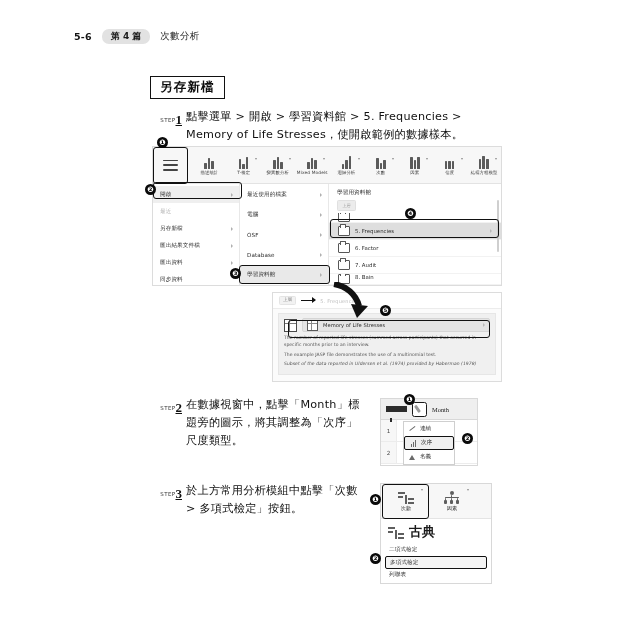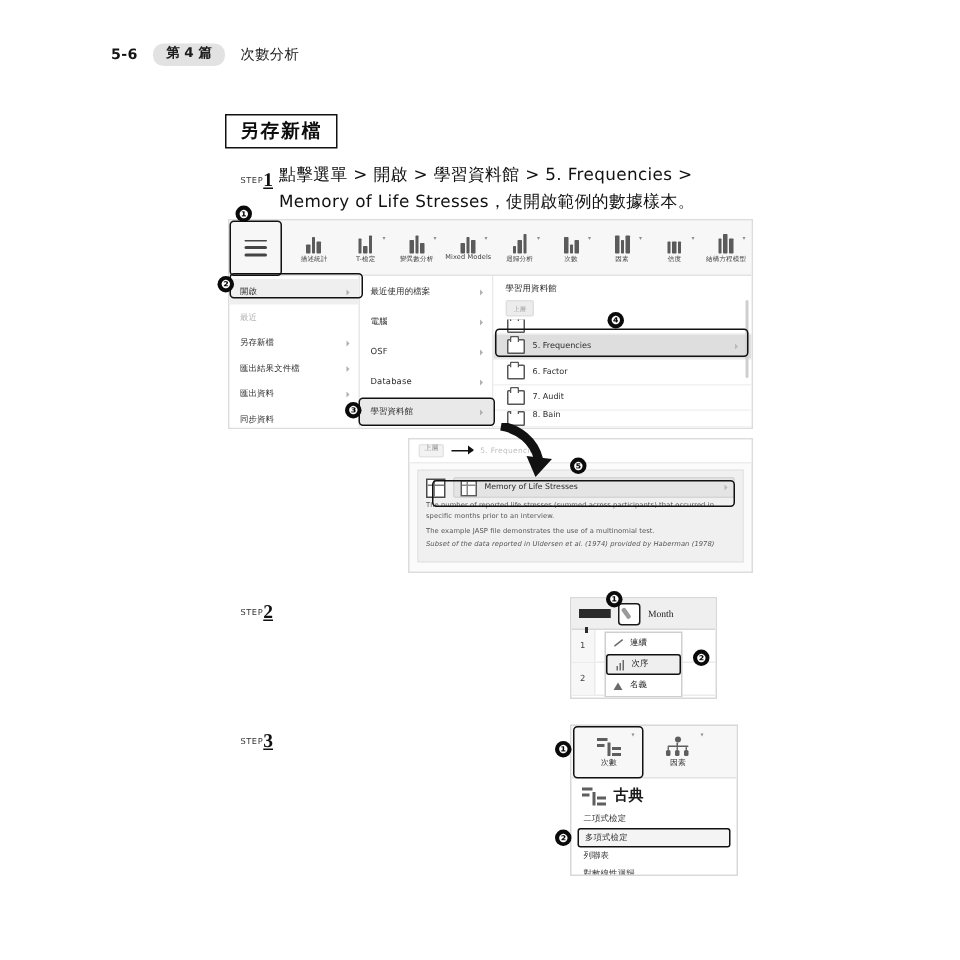--- a/index.html
+++ b/index.html
@@ -687,21 +687,21 @@
     padding: 4px 0 0 0;
   }
   .fp-group {
     display: flex;
     align-items: center;
     gap: 5px;
     padding-left: 7px;
     margin-bottom: 3px;
   }
   .fp-group-lbl {
-    font-size: 10px;
+    font-size: 13px;
     font-weight: bold;
     color: #1a1a1a;
   }
   .fp-item {
     height: 12px;
     display: flex;
     align-items: center;
     padding-left: 8px;
     font-size: 5.6px;
     color: #333;
@@ -957,20 +957,21 @@
   </div>
 </div>
 
 <div class="hl" style="left:288px; top:320px; width:200px; height:16px;"></div>
 <div class="callout" style="left:380px; top:305px;">❺</div>
 
 <div class="step" id="step2">
   <div class="step-tag">
     <span class="step-word">STEP</span><span class="step-num">2</span>
   </div>
+  <div class="step-body">在數據視窗中，點擊「Month」標題旁的圖示，將其調整為「次序」尺度類型。</div>
 </div>
 
 <div class="shot3">
   <div class="sheet-hdr">
     <span class="filter-ic"></span>
     <span class="scale-ic"></span>
     <span class="col-name">Month</span>
   </div>
   <div class="sheet-rows">
     <div class="sheet-row">
@@ -1000,20 +1001,21 @@
   </div>
 </div>
 
 <div class="callout" style="left:404px; top:394px;">❶</div>
 <div class="callout" style="left:462px; top:433px;">❷</div>
 
 <div class="step" id="step3">
   <div class="step-tag">
     <span class="step-word">STEP</span><span class="step-num">3</span>
   </div>
+  <div class="step-body">於上方常用分析模組中點擊「次數 &gt; 多項式檢定」按鈕。</div>
 </div>
 
 <div class="shot4">
   <div class="shot4-ribbon">
     <div class="rb-big">
       <span class="caret2"></span>
       <span class="freq-ic">
         <i style="left:0; top:1px; width:7px; height:2px;"></i>
         <i style="left:0; top:5px; width:5px; height:2px;"></i>
         <i style="left:7px; top:4px; width:2px; height:9px;"></i>

